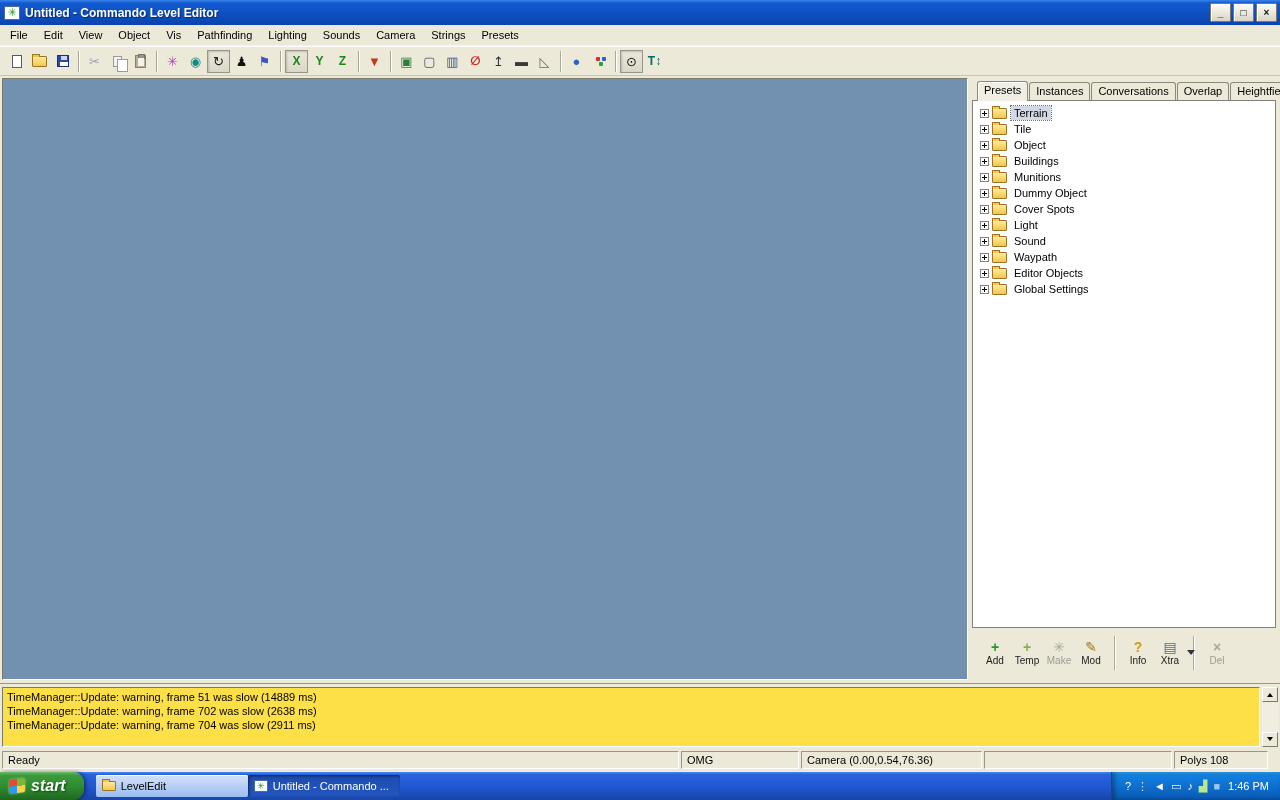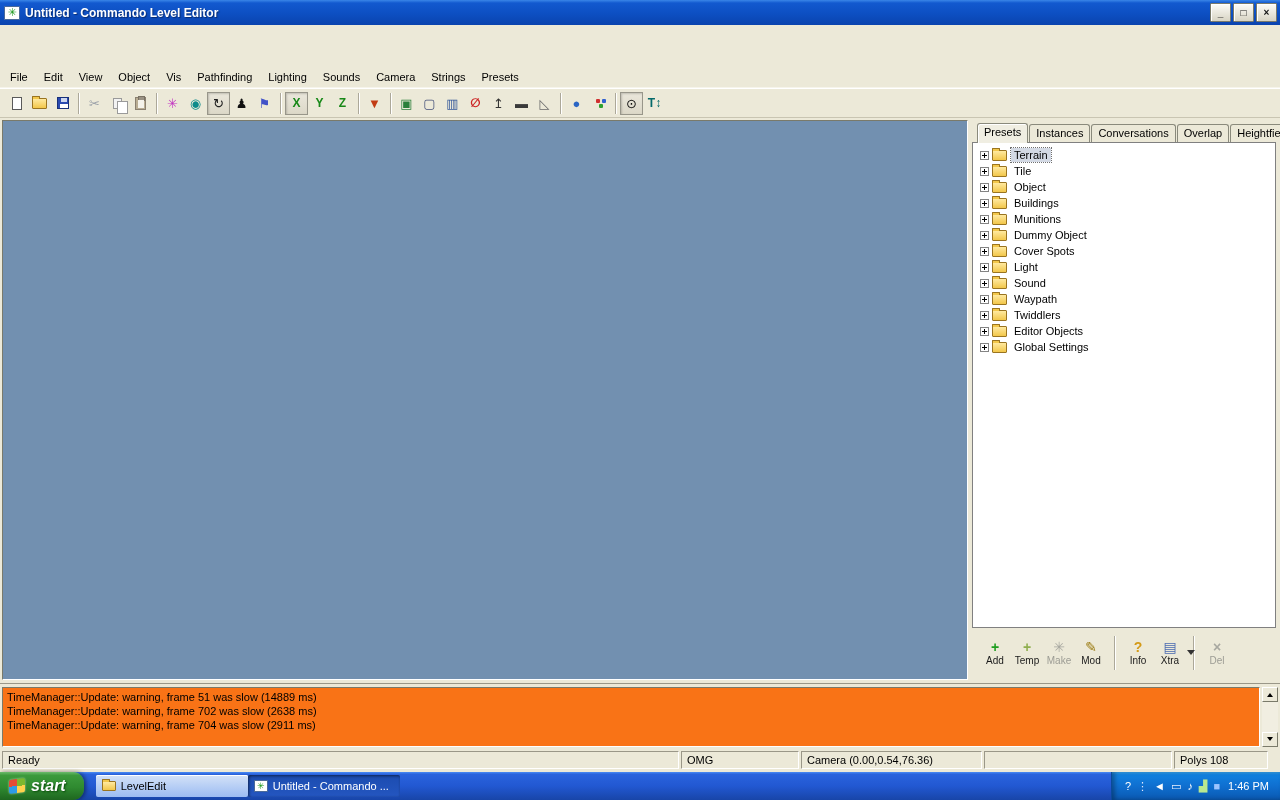--- a/index.html
+++ b/index.html
@@ -16,21 +16,21 @@
   .app-ic::before { content:"✳"; color:#1f9a1f; font-size:11px; line-height:1; font-weight:bold; }
   .title-text { color:#fff; font-weight:bold; font-size:12px; margin-left:5px; flex:1;
     text-shadow:1px 1px 1px rgba(0,20,60,.6); white-space:nowrap; }
   .win-btns { display:flex; }
   .wbtn { width:21px; height:19px; margin-left:2px; display:flex; align-items:center; justify-content:center;
     background:linear-gradient(#fdfcf8,#d8d4c4); border:1px solid #7a7a6a; box-shadow:inset 1px 1px 0 #fff;
     font-size:10px; font-weight:bold; color:#111; border-radius:1px; }
 
   
   .menubar { height:21px; flex:none; background:#ece9d8; display:flex; align-items:center; padding-left:2px;
-    border-bottom:1px solid #f6f4ea;margin-top:42px; }
+    border-bottom:1px solid #f6f4ea; }
   .menu-item { padding:3px 8px; cursor:default; }
 
   
   .toolbar { height:30px; flex:none; background:#ece9d8; display:flex; align-items:center; padding-left:5px;
     border-top:1px solid #fff; border-bottom:1px solid #c9c5b2; }
   .tbtn { width:23px; height:23px; flex:none; display:flex; align-items:center; justify-content:center;
     border:1px solid transparent; }
   .tbtn.pressed { border:1px solid #98968a; background:linear-gradient(#eae7db,#dcd8c8);
     box-shadow:inset 1px 1px 2px rgba(0,0,0,.18); }
   .tbi { font-size:13px; line-height:1; }
@@ -82,21 +82,21 @@
   .pbi { font-size:14px; line-height:14px; font-weight:bold; }
   .pbl { font-size:10px; line-height:10px; color:#1a1a1a; }
   .pbtn.disabled .pbl { color:#9c9c94; }
   .pbdrop { position:absolute; right:-9px; top:17px; width:0; height:0;
     border:4px solid transparent; border-top:5px solid #333; }
   .pb-sep { width:1px; height:34px; background:#aca899; box-shadow:1px 0 0 #fff; margin:0 7px; flex:none; }
 
   
   .logwrap { height:66px; flex:none; background:#ece9d8; display:flex; gap:2px; padding:3px 2px 2px 2px;
     border-top:1px solid #9a9788; }
-  .log { flex:1; background:#f97316; border:1px solid; border-color:#7a7a6a #fff #fff #7a7a6a;
+  .log { flex:1; background:#fde047; border:1px solid; border-color:#7a7a6a #fff #fff #7a7a6a;
     padding:2px 4px; line-height:14px; overflow:hidden; white-space:nowrap; }
   .vscroll { width:16px; flex:none; display:flex; flex-direction:column; background:#f1eee1; }
   .sbtn { height:15px; flex:none; display:flex; align-items:center; justify-content:center;
     background:#ece9d8; border:1px solid #fff; border-right-color:#7a7a6a; border-bottom-color:#7a7a6a; }
   .strack { flex:1; }
   .tri { width:0; height:0; border:3px solid transparent; display:block; }
   .tri-up { border-bottom:4px solid #000; margin-top:-2px; }
   .tri-down { border-top:4px solid #000; margin-bottom:-2px; }
 
   
@@ -317,25 +317,20 @@
               <span class="tlabel">Sound</span>
             </div>
             <div class="trow">
               <span class="texp"></span>
               <span class="folder-ic tfolder"></span>
               <span class="tlabel">Waypath</span>
             </div>
             <div class="trow">
               <span class="texp"></span>
               <span class="folder-ic tfolder"></span>
-              <span class="tlabel">Twiddlers</span>
-            </div>
-            <div class="trow">
-              <span class="texp"></span>
-              <span class="folder-ic tfolder"></span>
               <span class="tlabel">Editor Objects</span>
             </div>
             <div class="trow">
               <span class="texp"></span>
               <span class="folder-ic tfolder"></span>
               <span class="tlabel">Global Settings</span>
             </div>
           </div>
       </div>
       <div class="pbar">

